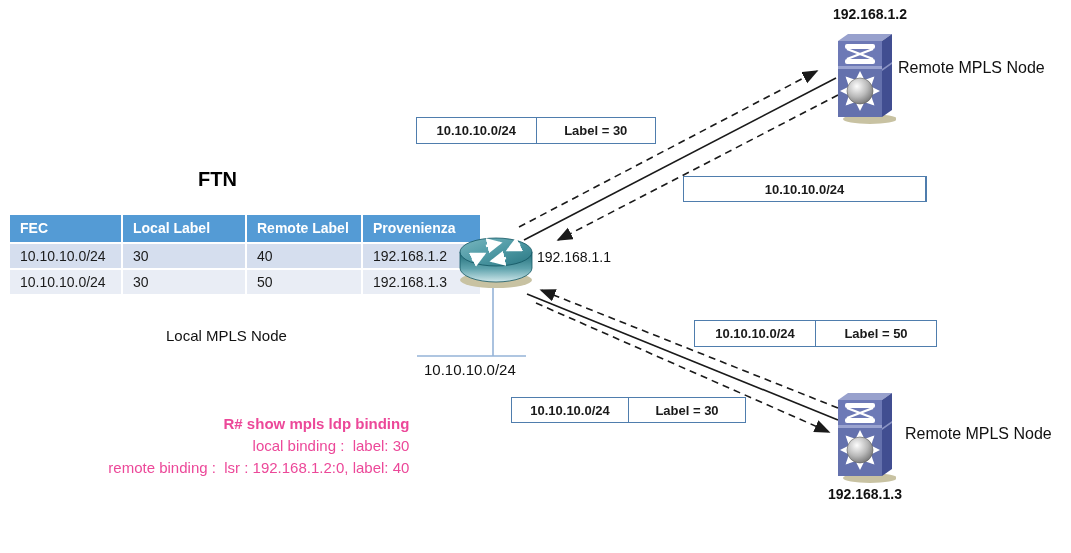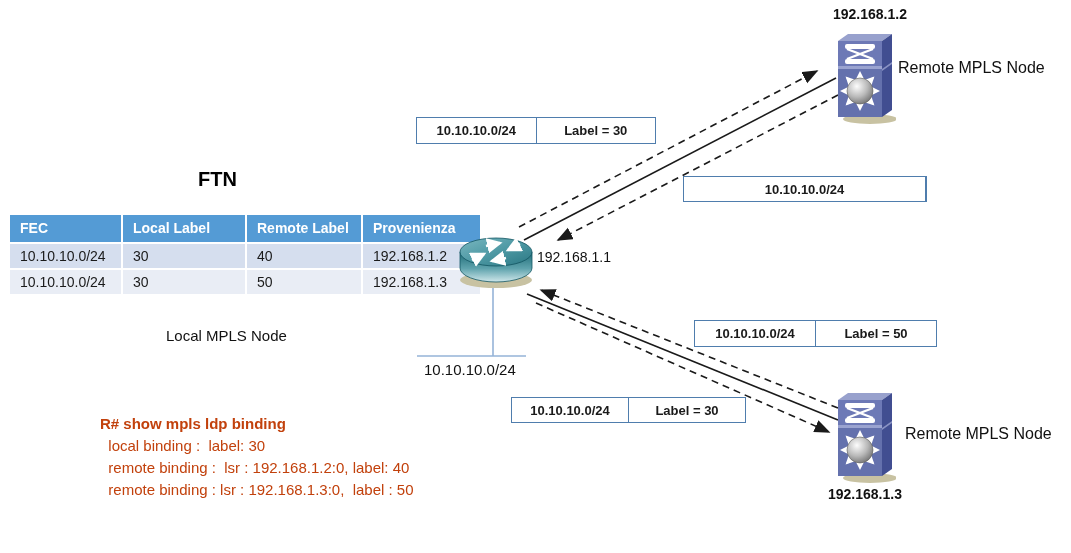--- a/index.html
+++ b/index.html
@@ -31,21 +31,21 @@
     white-space:nowrap;padding:0 4px;
   }
   .lblbox .cell:first-child{border-right:1px solid var(--boxb,#4f7dad);}
 
   
   .ip{font-size:14px;font-weight:bold;color:#111;}
   .ip-plain{font-size:14px;color:#111;}
   .nodelabel{font-size:16px;color:#111;white-space:nowrap;}
 
   
-  #console{left:100px;top:413px;font-size:15px;line-height:22px;color:#c2410c;}
+  #console{left:100px;top:413px;font-size:15px;line-height:22px;color:#ec4899;text-align:right;}
   #console .line{white-space:pre;}
   #console .line.cmd{font-weight:bold;}
 
   svg{display:block;}
 </style>
 </head>
 <body>
 
 <div id="canvas">
 
@@ -187,16 +187,15 @@
   <svg class="abs" style="left:834px;top:390px" width="62" height="94" viewBox="0 0 62 94">
     <use href="#switch-sym"></use>
   </svg>
   <div class="abs nodelabel" style="left:905px;top:425px">Remote MPLS Node</div>
   <div class="abs ip" style="left:828px;top:486px">192.168.1.3</div>
 
   <div class="abs" id="console">
     <div class="line cmd">R# show mpls ldp binding</div>
     <div class="line">  local binding :  label: 30</div>
     <div class="line">  remote binding :  lsr : 192.168.1.2:0, label: 40</div>
-    <div class="line">  remote binding : lsr : 192.168.1.3:0,  label : 50</div>
   </div>
 
 </div>
 
 </body></html>

